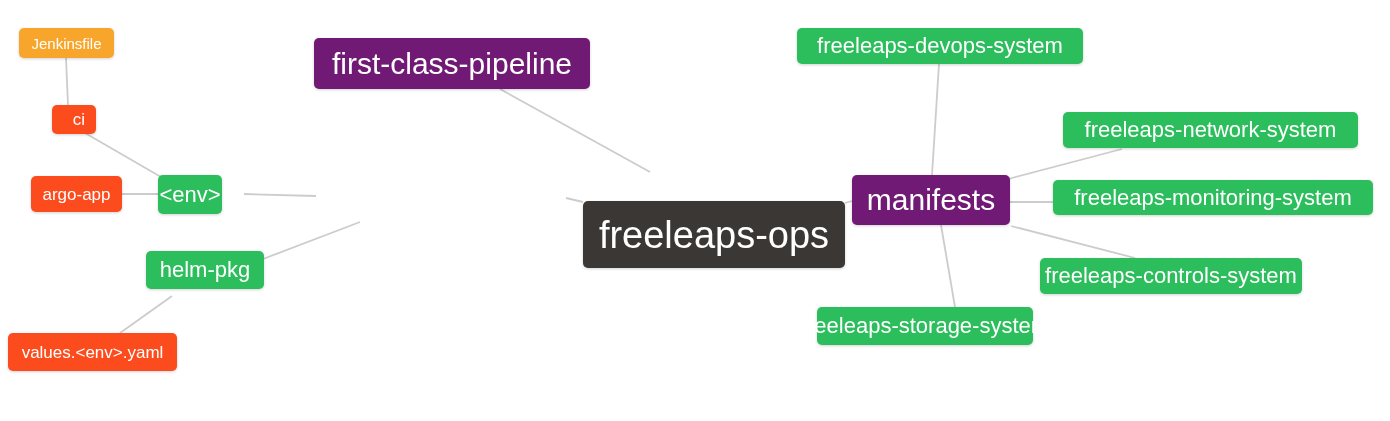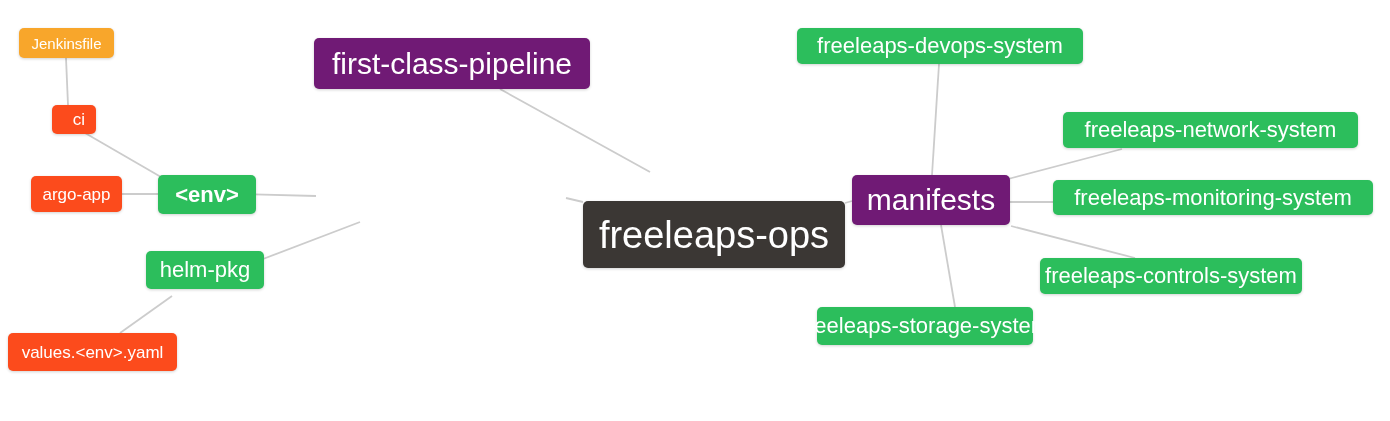--- a/index.html
+++ b/index.html
@@ -17,21 +17,21 @@
   .l1{background:#3B3734;font-size:38px;}
   .l2{background:#701a75;font-size:30px;}
   .l3{background:#2CBE5C;font-size:22px;text-align:center;}
   .l4{background:#FC4B1C;font-size:17px;}
   .l5{background:#F8A62B;font-size:15px;}
 
   #n-root      {left:583px;top:172px;width:262px;height:67px;margin-top:29px;}
   #n-pipeline  {left:314px;top:38px; width:276px;height:51px;}
   #n-service   {left:316px;top:171px;width:250px;height:51px;}
   #n-manifests {left:852px;top:175px;width:158px;height:50px;}
-  #n-env       {left:158px;top:175px;width:98px; height:39px;font-weight:bold;}
+  #n-env       {left:158px;top:175px;width:64px; height:39px;}
   #n-helm      {left:146px;top:251px;width:118px;height:38px;}
   #n-ci        {left:52px; top:105px;width:34px; height:29px;padding-left:10px;}
   #n-argo      {left:31px; top:176px;width:91px; height:36px;}
   #n-jenkins   {left:19px; top:28px; width:95px; height:30px;border-radius:5px;}
   #n-values    {left:8px;  top:333px;width:169px;height:38px;}
   #n-devops    {left:797px;top:28px; width:286px;height:36px;}
   #n-network   {left:1055px;top:112px;width:295px;height:36px;margin-left:8px;}
   #n-monitoring{left:1053px;top:180px;width:320px;height:35px;}
   #n-controls  {left:1040px;top:258px;width:262px;height:36px;}
   #n-storage   {left:817px;top:307px;width:216px;height:38px;}

